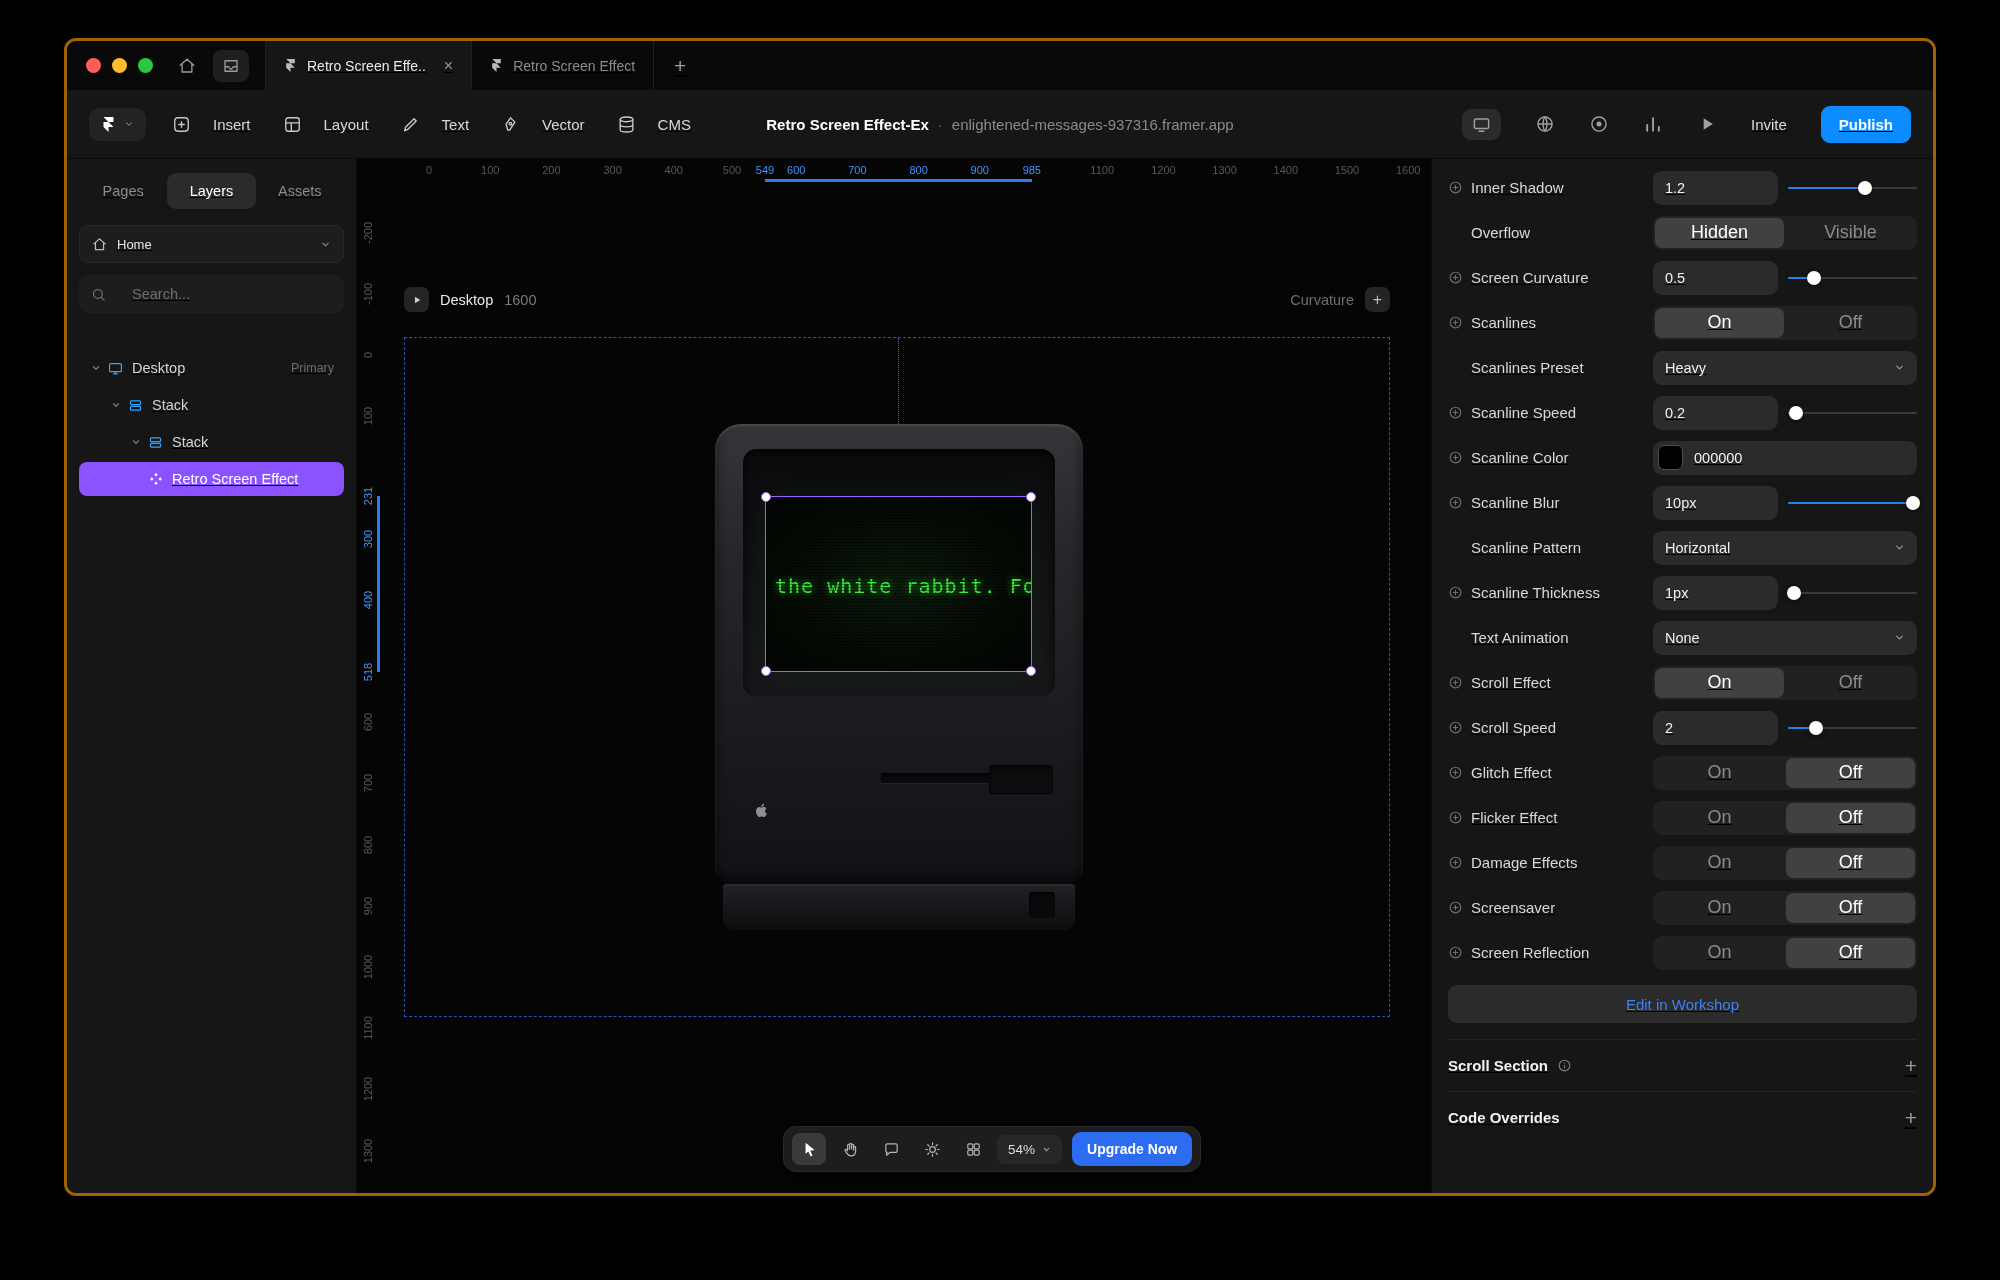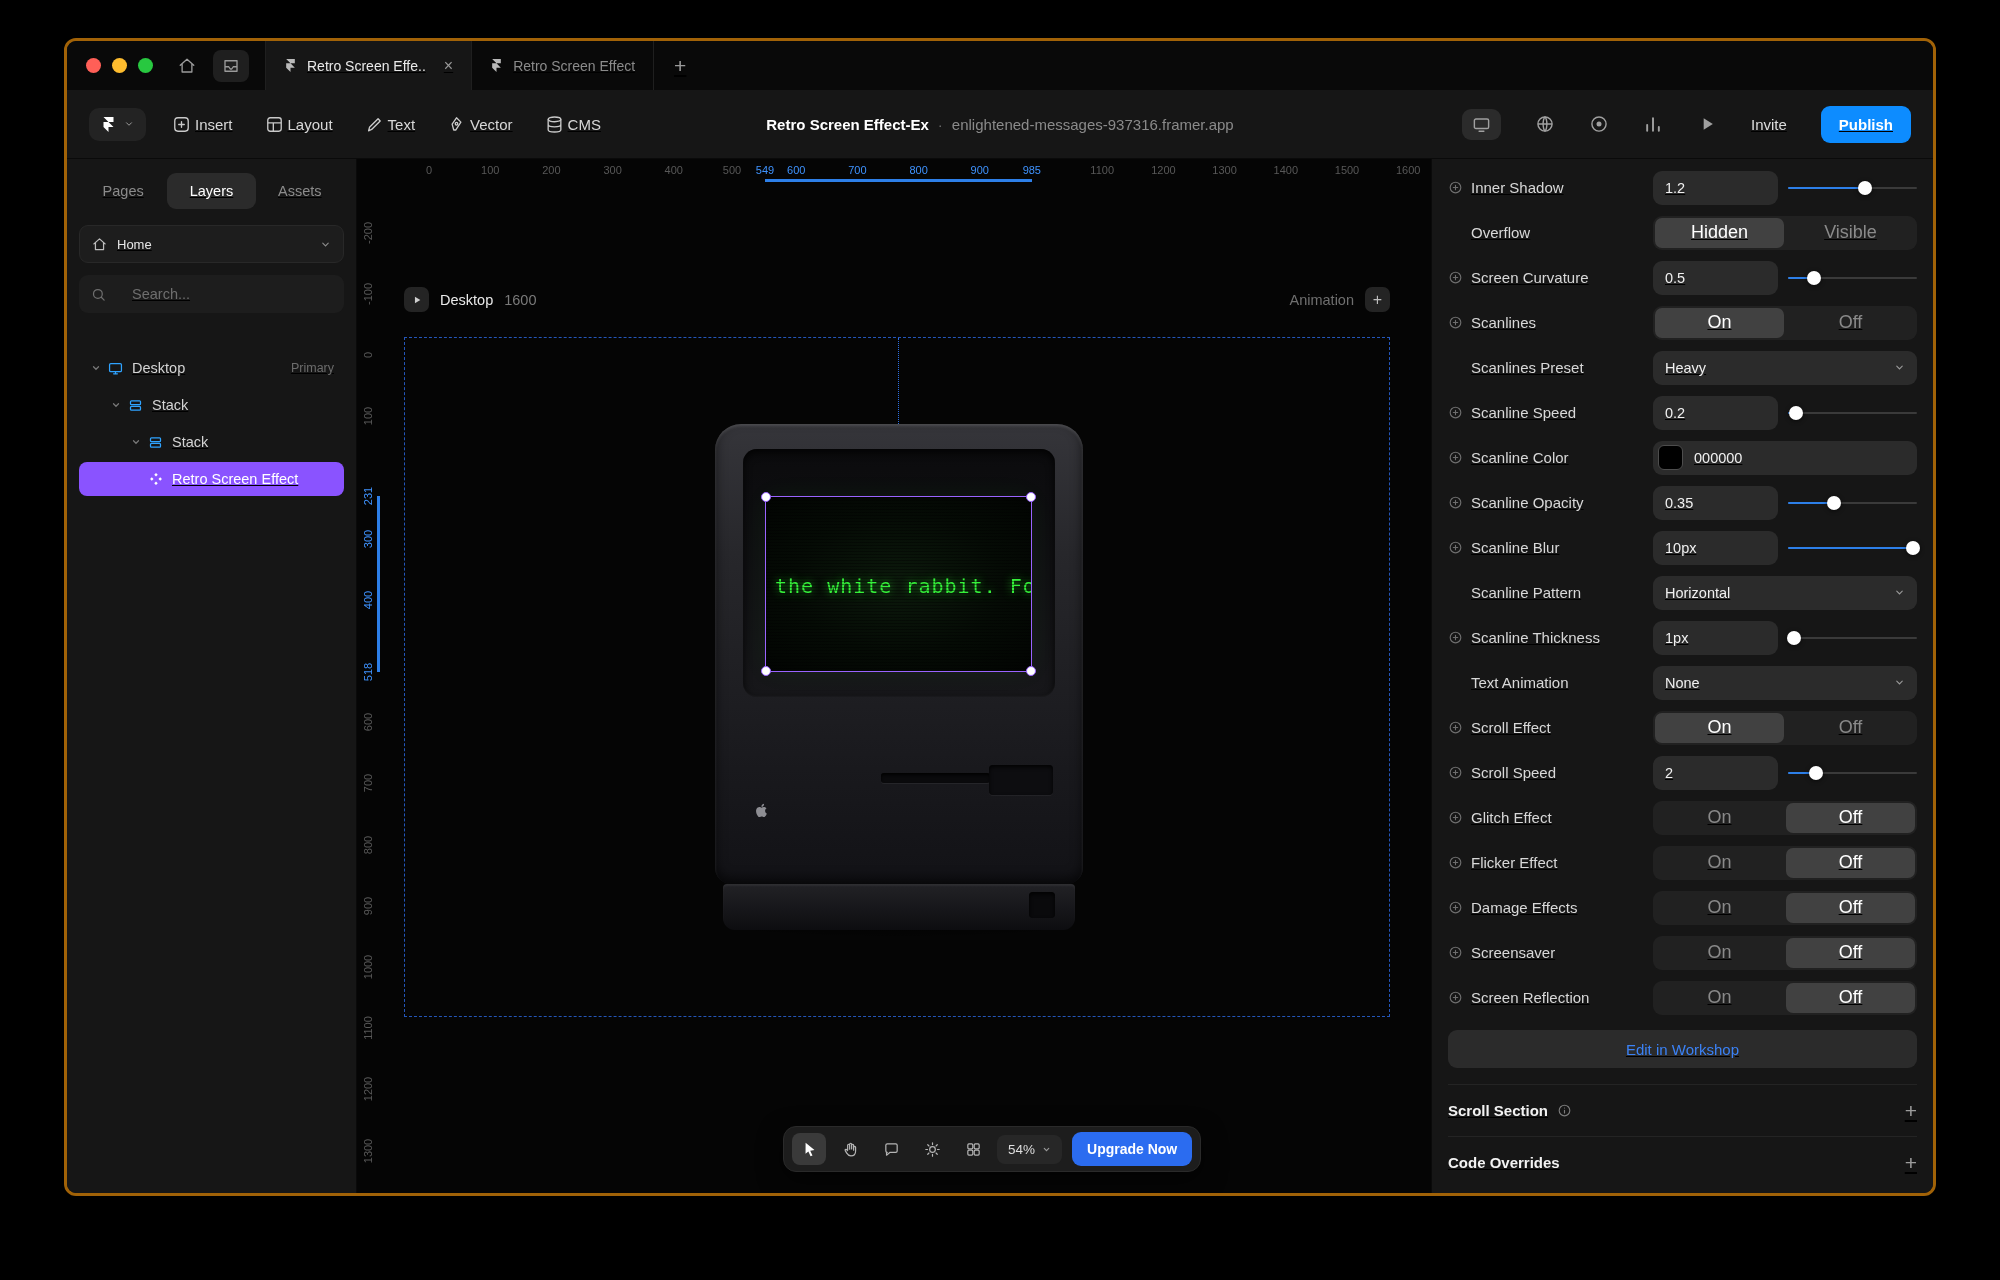--- a/index.html
+++ b/index.html
@@ -21,21 +21,21 @@
   .tab { display:flex; align-items:center; gap:10px; padding:0 18px; border-left:1px solid #1f1f1f; color:#8b8b8b; font-size:14px; }
   .tab.active { background:#161616; color:#e9e9e9; }
   .tab .glyph { color:#b9b9b9; }
   .tab-close { margin-left:8px; color:#9a9a9a; font-size:16px; line-height:1; }
   .new-tab { display:flex; align-items:center; padding:0 20px; color:#9a9a9a; font-size:21px; border-left:1px solid #1f1f1f; }
 
   
   .toolbar { height:69px; background:#161616; border-bottom:1px solid #0a0a0a; display:flex; align-items:center; padding:0 22px; position:relative; flex-shrink:0; }
   .logo-btn { display:flex; align-items:center; gap:8px; background:#232323; border-radius:10px; padding:9px 12px; margin-right:26px; color:#fff; }
   .logo-btn .chev { color:#9a9a9a; }
-  .tool-item { display:flex; align-items:center; gap:4px; color:#d8d8d8; font-size:15px; margin-right:32px; }
+  .tool-item { display:flex; align-items:center; gap:22px; color:#d8d8d8; font-size:15px; margin-right:32px; }
   .tool-item .ic { color:#c9c9c9; }
   .toolbar-title { position:absolute; left:50%; transform:translateX(-50%); display:flex; align-items:center; gap:9px; font-size:15px; white-space:nowrap; }
   .title-main { color:#fff; font-weight:700; }
   .title-sep { color:#6a6a6a; }
   .title-sub { color:#8a8a8a; }
   .toolbar-right { margin-left:auto; display:flex; align-items:center; gap:34px; }
   .tb-ic { color:#a0a0a0; }
   .tb-ic.pill { background:#2b2b2b; border-radius:9px; padding:6px 10px; }
   .invite { color:#dcdcdc; font-size:15px; }
   .publish { background:#0d8cff; color:#fff; font-size:15px; font-weight:700; padding:10px 18px; border-radius:9px; }
@@ -417,21 +417,21 @@
 
       <div class="frame-label">
         <span class="bp-play">
           <svg width="10" height="10" viewBox="0 0 24 24" fill="currentColor">
               <path d="M7 4l13 8-13 8z"></path>
             </svg>
         </span>
         <span class="frame-name">Desktop</span>
         <span class="frame-width">1600</span>
         <span class="bp-right">
-          <span>Animation</span>
+          <span>Curvature</span>
           <span class="bp-add">+</span>
         </span>
       </div>
 
       <div class="frame"></div>
       <div class="guide-v"></div>
 
       <div class="mac">
         <div class="mac-shadow"></div>
         <div class="mac-body">
@@ -623,39 +623,20 @@
             </div>
           </div>
           <div class="prop-row">
             <div class="prop-label">
               <span class="plus-ico">
                 <svg width="15" height="15" viewBox="0 0 24 24" fill="none" stroke="currentColor" stroke-width="1.8" stroke-linecap="round">
                   <circle cx="12" cy="12" r="8.5"></circle>
                   <path d="M12 8.5v7M8.5 12h7"></path>
                 </svg>
               </span>
-              <span>Scanline Opacity</span>
-            </div>
-            <div class="prop-control">
-              <div class="tinput">0.35</div>
-              <div class="slider">
-                <div class="track"></div>
-                <div class="fill" style="width: 36%;"></div>
-                <div class="knob" style="left: 36%;"></div>
-              </div>
-            </div>
-          </div>
-          <div class="prop-row">
-            <div class="prop-label">
-              <span class="plus-ico">
-                <svg width="15" height="15" viewBox="0 0 24 24" fill="none" stroke="currentColor" stroke-width="1.8" stroke-linecap="round">
-                  <circle cx="12" cy="12" r="8.5"></circle>
-                  <path d="M12 8.5v7M8.5 12h7"></path>
-                </svg>
-              </span>
               <span>Scanline Blur</span>
             </div>
             <div class="prop-control">
               <div class="tinput">10px</div>
               <div class="slider">
                 <div class="track"></div>
                 <div class="fill" style="width: 97%;"></div>
                 <div class="knob" style="left: 97%;"></div>
               </div>
             </div>

